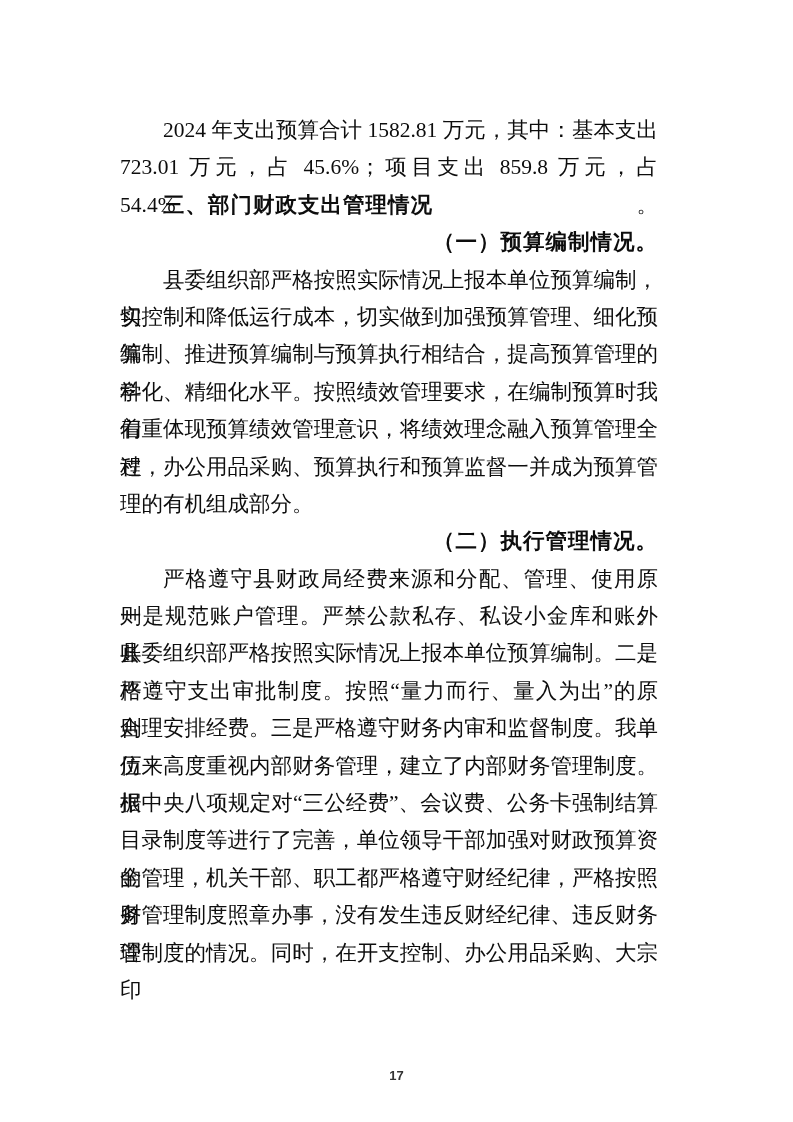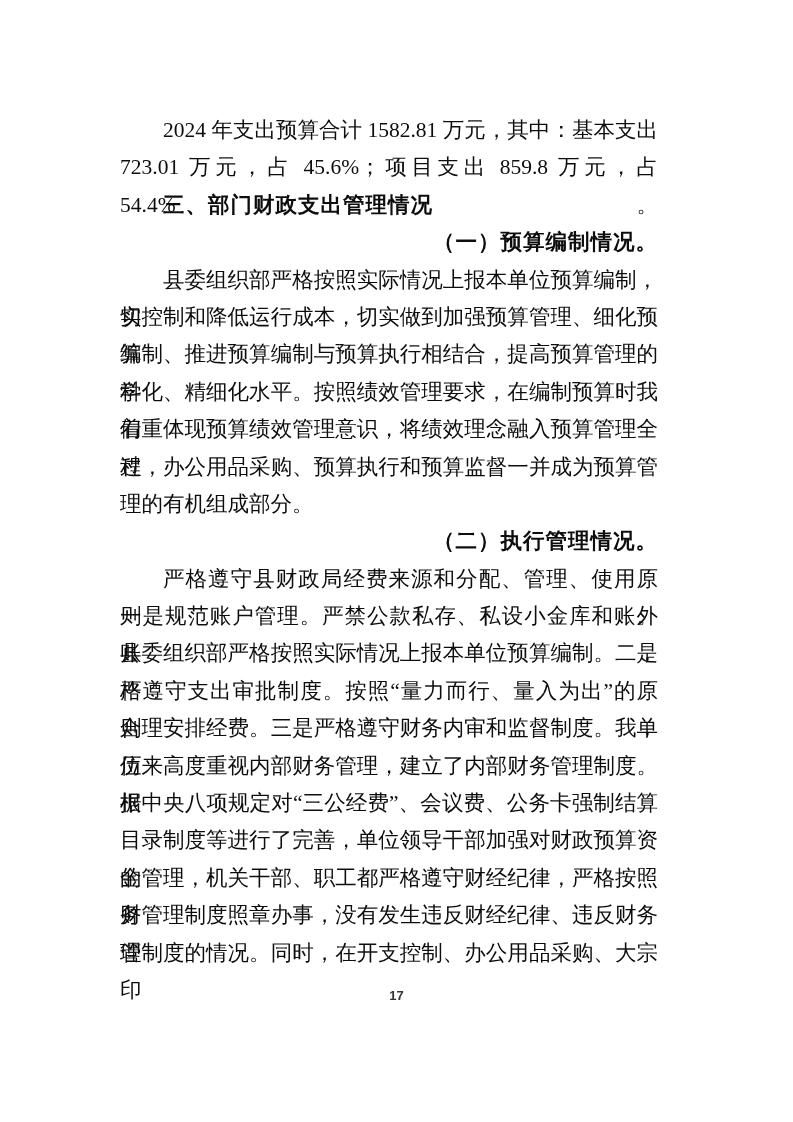--- a/index.html
+++ b/index.html
@@ -44,21 +44,21 @@
     font-weight: 700;
     letter-spacing: 1px;
   }
   .line.h2 {
     font-weight: 700;
     letter-spacing: 1px;
     text-align: right;
   }
   .page-number {
     position: absolute;
-    top: 988px;
+    top: 1068px;
     left: 0;
     right: 0;
     text-align: center;
     font-family: "Liberation Sans", "DejaVu Sans", sans-serif;
     font-size: 13px;
     font-weight: 600;
     color: #333333;
   }
 </style>
 </head>

